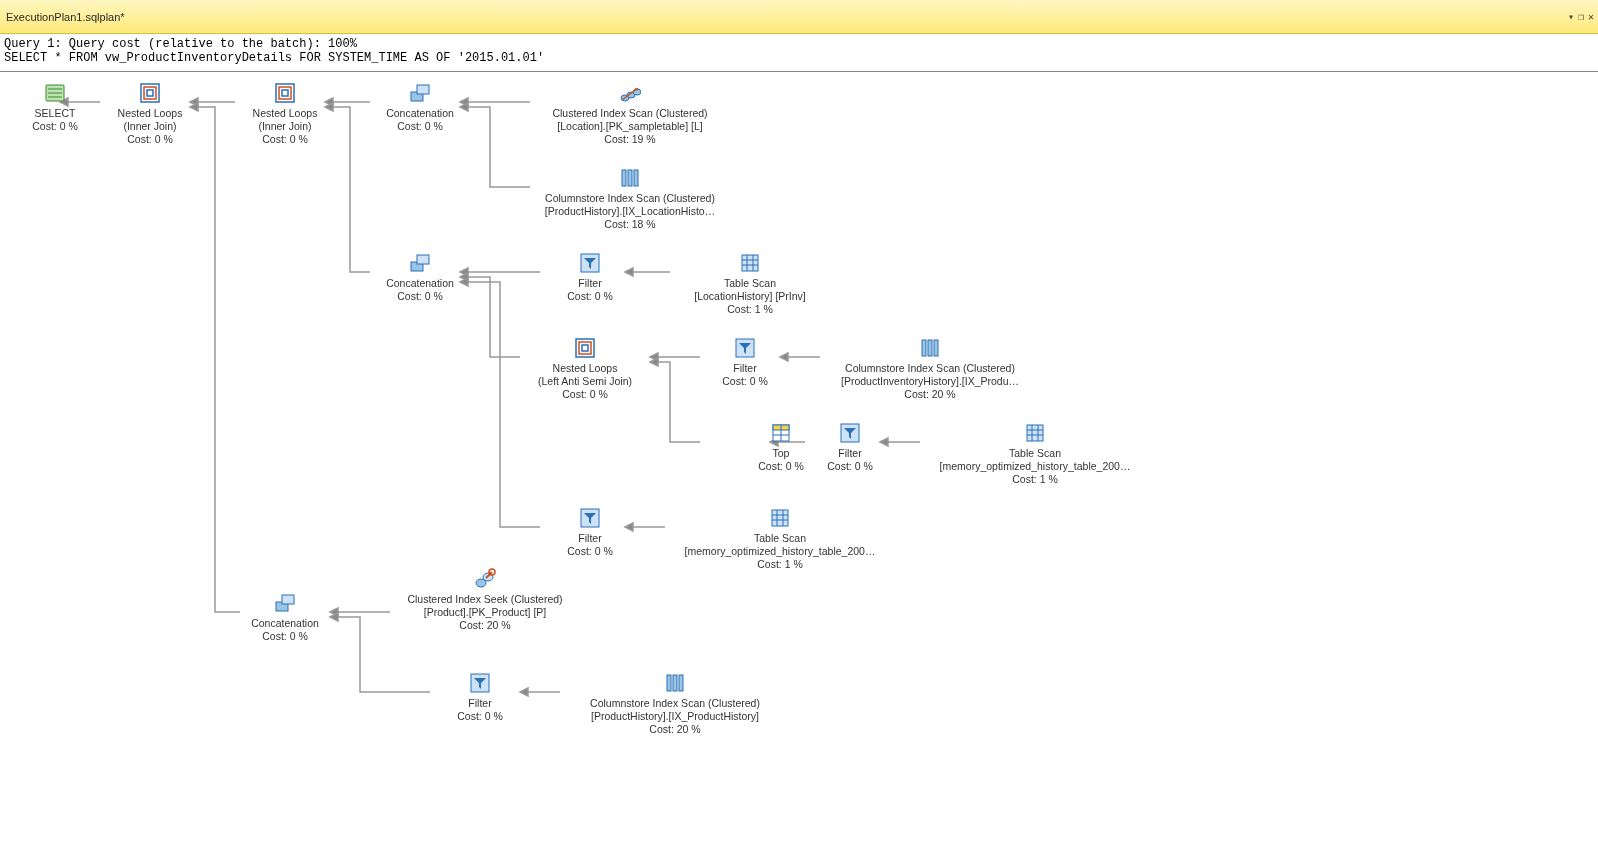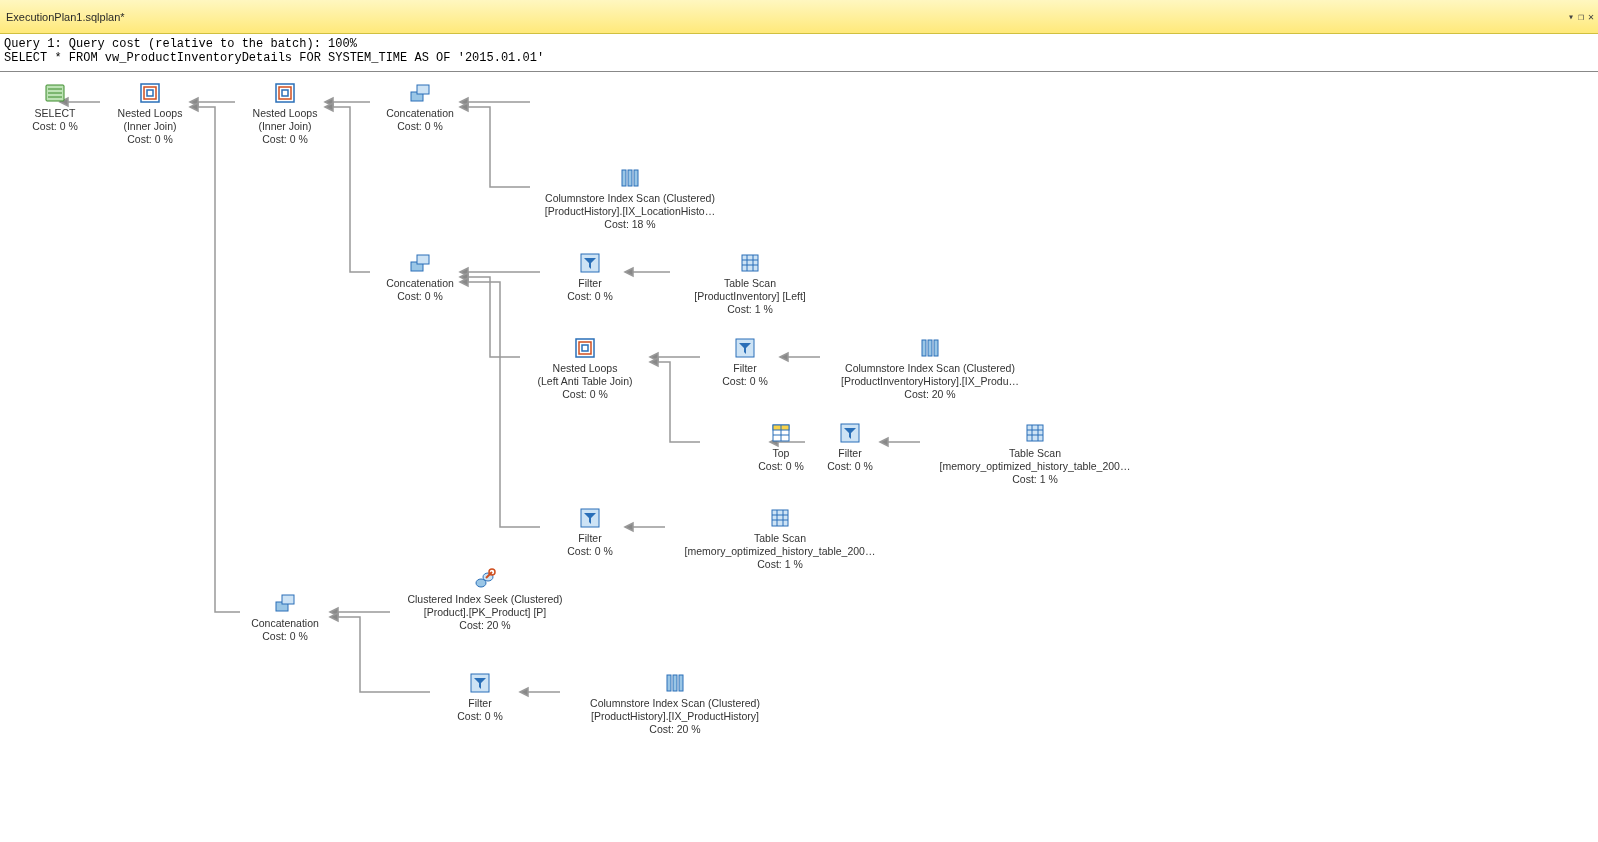--- a/index.html
+++ b/index.html
@@ -237,20 +237,30 @@
 <div class="node narrow" style="left:365px; top:10px;">
   <div class="icon">
         <svg class="ic">
           <use href="#ic-concat"></use>
         </svg>
       </div>
   <div class="line1">Concatenation</div>
   <div class="line3">Cost: 0 %</div>
 </div>
 
+<div class="node wide" style="left:505px; top:10px;">
+  <div class="icon">
+        <svg class="ic">
+          <use href="#ic-cis"></use>
+        </svg>
+      </div>
+  <div class="line1">Clustered Index Scan (Clustered)</div>
+  <div class="line2">[Location].[PK_sampletable] [L]</div>
+  <div class="line3">Cost: 19 %</div>
+</div>
 
 <div class="node wide" style="left:505px; top:95px;">
   <div class="icon">
         <svg class="ic">
           <use href="#ic-colscan"></use>
         </svg>
       </div>
   <div class="line1">Columnstore Index Scan (Clustered)</div>
   <div class="line2">[ProductHistory].[IX_LocationHisto…</div>
   <div class="line3">Cost: 18 %</div>
@@ -276,32 +286,32 @@
   <div class="line3">Cost: 0 %</div>
 </div>
 
 <div class="node" style="left:665px; top:180px;">
   <div class="icon">
         <svg class="ic">
           <use href="#ic-tscan"></use>
         </svg>
       </div>
   <div class="line1">Table Scan</div>
-  <div class="line2">[ProductInventory] [Left]</div>
+  <div class="line2">[LocationHistory] [PrInv]</div>
   <div class="line3">Cost: 1 %</div>
 </div>
 
 <div class="node" style="left:510px; top:265px; width:150px;">
   <div class="icon">
         <svg class="ic">
           <use href="#ic-nested"></use>
         </svg>
       </div>
   <div class="line1">Nested Loops</div>
-  <div class="line2">(Left Anti Table Join)</div>
+  <div class="line2">(Left Anti Semi Join)</div>
   <div class="line3">Cost: 0 %</div>
 </div>
 
 <div class="node narrow" style="left:690px; top:265px;">
   <div class="icon">
         <svg class="ic">
           <use href="#ic-filter"></use>
         </svg>
       </div>
   <div class="line1">Filter</div>

